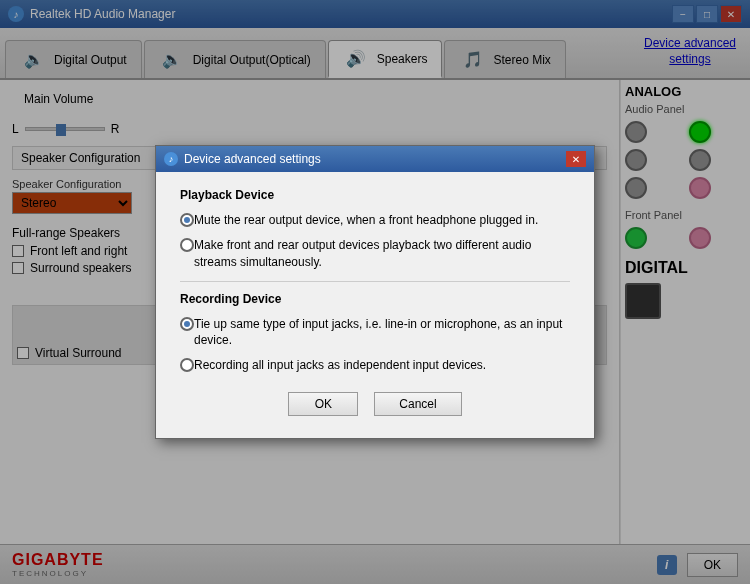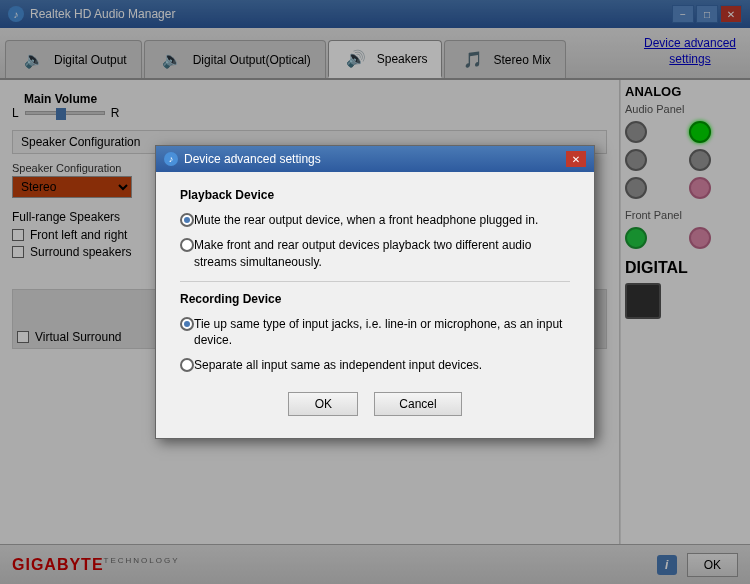--- a/index.html
+++ b/index.html
@@ -109,23 +109,23 @@
     
     #left-panel {
       flex: 1;
       padding: 12px;
       background: #f5f5f5;
       border-right: 1px solid #ccc;
       position: relative;
     }
 
     .main-volume-label {
-      font-weight: bold;
-      font-size: 12px;
-      margin-bottom: 0;
+      font-weight: normal;
+      font-size: 12px;
+      margin-bottom: 16px;
       padding-left: 12px;
     }
     .volume-row {
       display: flex;
       align-items: center;
       gap: 6px;
       margin-bottom: 10px;
     }
     .volume-slider {
       width: 80px;
@@ -236,21 +236,21 @@
       height: 40px;
       background: linear-gradient(to bottom, #e0e0e0, #cccccc);
       border-top: 1px solid #aaa;
       display: flex;
       align-items: center;
       padding: 0 12px;
       justify-content: space-between;
     }
     .gigabyte-logo {
       display: flex;
-      flex-direction: row;
+      flex-direction: column;
     }
     .gigabyte-name {
       font-size: 16px;
       font-weight: bold;
       color: #cc0000;
       letter-spacing: 1px;
     }
     .gigabyte-sub {
       font-size: 8px;
       color: #666;
@@ -514,21 +514,21 @@
 
       <div class="modal-section-title">Recording Device</div>
 
       <div class="radio-option">
         <div class="radio-btn selected"></div>
         <span class="radio-label">Tie up same type of input jacks, i.e. line-in or microphone, as an input device.</span>
       </div>
 
       <div class="radio-option">
         <div class="radio-btn"></div>
-        <span class="radio-label">Separate all input same as independent input devices.</span>
+        <span class="radio-label">Recording all input jacks as independent input devices.</span>
       </div>
 
       <div class="modal-buttons">
         <button class="modal-btn">OK</button>
         <button class="modal-btn">Cancel</button>
       </div>
     </div>
   </div>
 </div>
 

